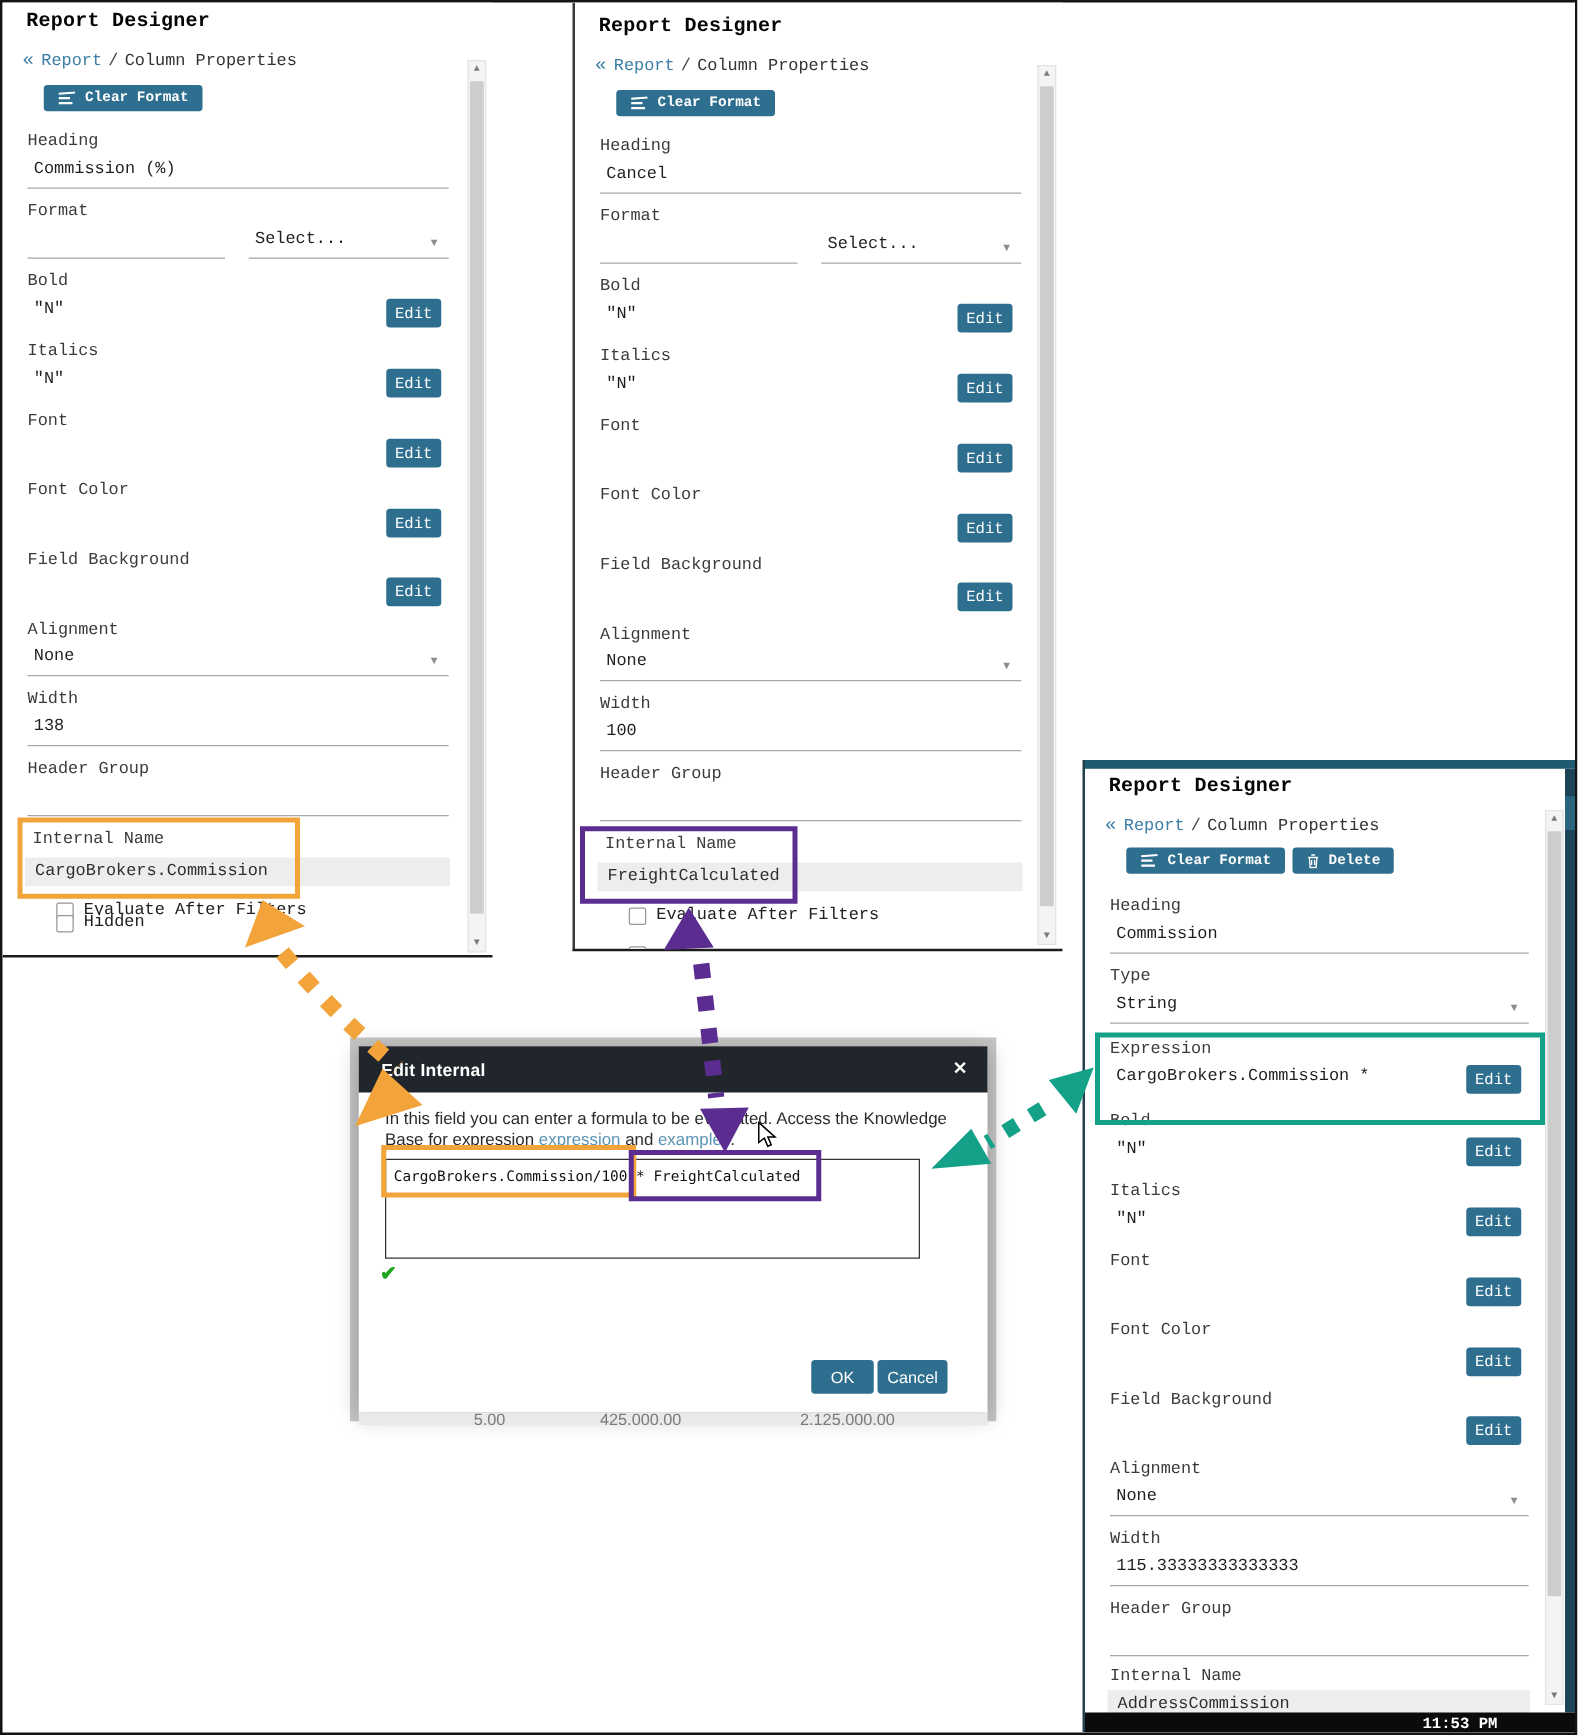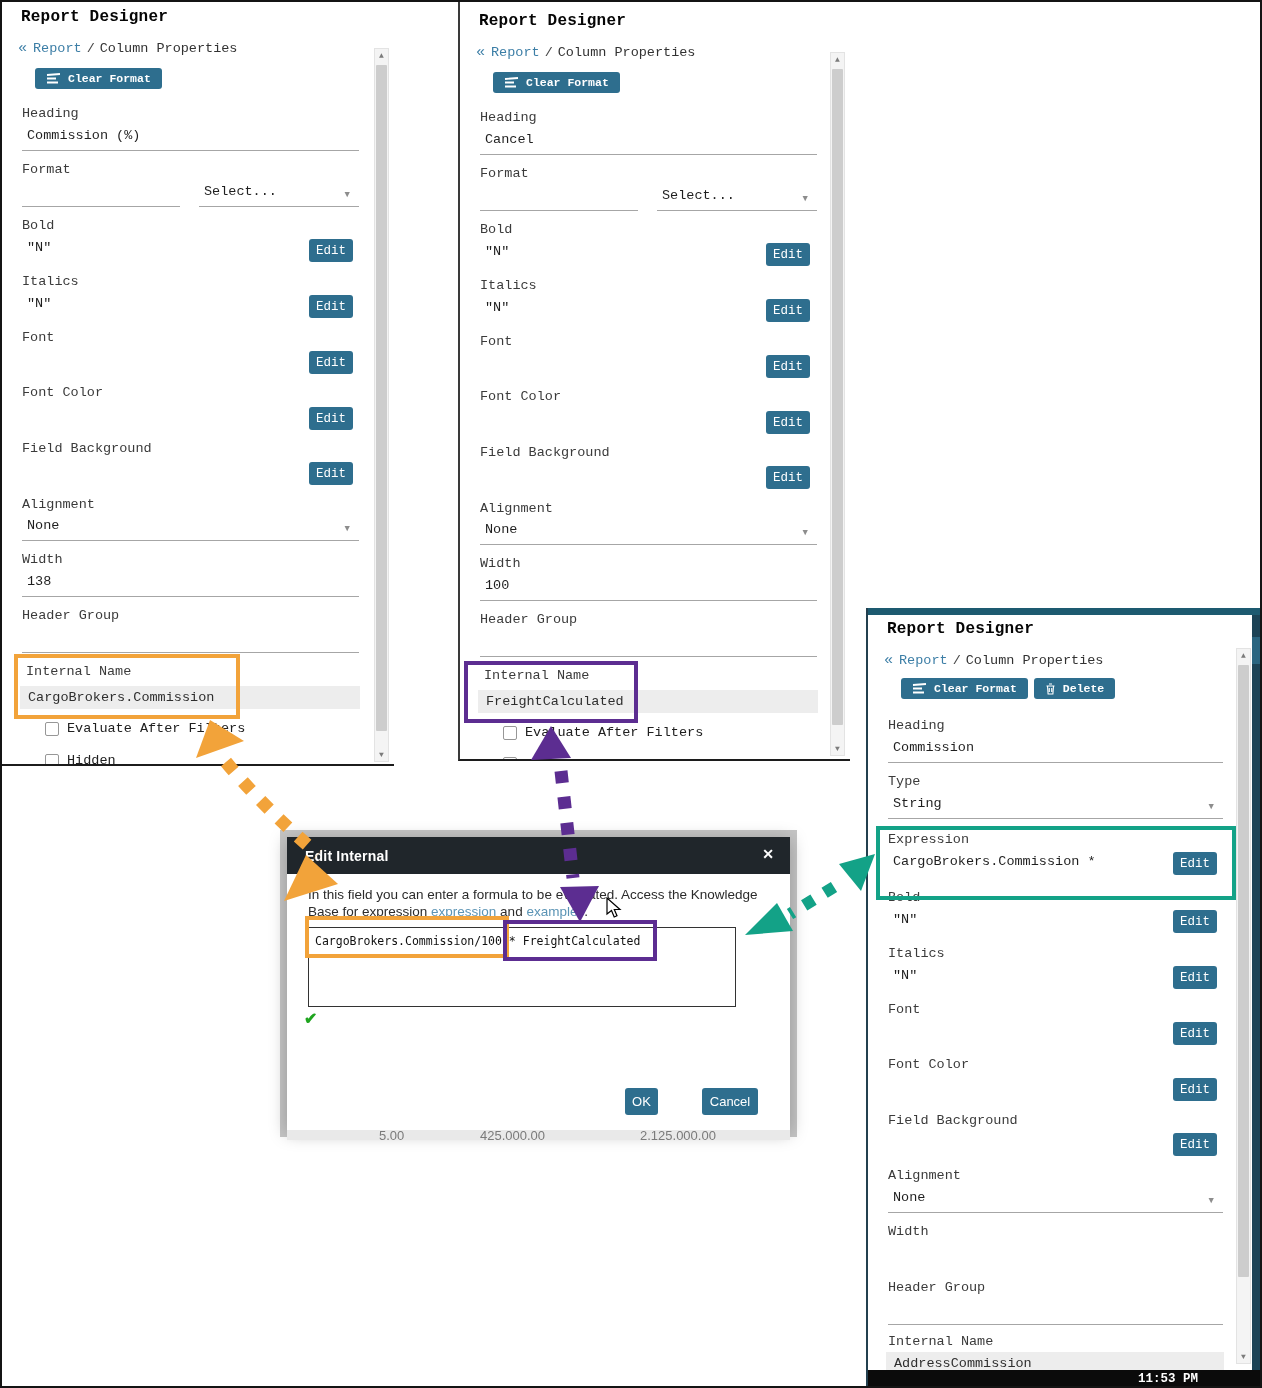--- a/index.html
+++ b/index.html
@@ -131,21 +131,21 @@
     <div class="uline" style="top:628px;width:337px"></div>
 
     <div class="lbl" style="top:662px;left:24px">Internal Name</div>
     <div class="grayfield" style="top:684px">CargoBrokers.Commission</div>
     <div class="hlbox hl-orange" style="left:12px;top:652px;width:218px;height:57px"></div>
 
     <div class="cb" style="top:719px">
       <span class="box"></span>
       <span>Evaluate After Filters</span>
     </div>
-    <div class="cb" style="top:751px">
+    <div class="cb" style="top:729px">
       <span class="box"></span>
       <span>Hidden</span>
     </div>
 
     <div class="sb" style="left:372px;top:46px;height:714px">
       <div class="arr" style="top:2px">▲</div>
       <div class="thumb" style="top:16px;height:666px"></div>
       <div class="arr" style="bottom:2px">▼</div>
     </div>
   </div>
@@ -278,20 +278,21 @@
     <div class="lbl" style="top:505px">Field Background</div>
     <div class="editbtn" style="left:305px;top:525px">Edit</div>
 
     <div class="lbl" style="top:560px">Alignment</div>
     <div class="fldval" style="top:582px;width:335px">
       <span>None</span>
       <span class="caret">▼</span>
     </div>
 
     <div class="lbl" style="top:616px">Width</div>
+    <div class="fldval" style="top:638px;width:335px">115.33333333333333</div>
 
     <div class="lbl" style="top:672px">Header Group</div>
     <div class="uline" style="top:694px;width:335px"></div>
 
     <div class="lbl" style="top:726px">Internal Name</div>
     <div class="grayfield" style="top:744px;width:338px">AddressCommission</div>
 
     <div class="sb" style="left:368px;top:40px;height:716px">
       <div class="arr" style="top:2px">▲</div>
       <div class="thumb" style="top:16px;height:612px"></div>
@@ -312,21 +313,21 @@
   <div id="dialog">
     <div class="hdr">
       <span>Edit Internal</span>
     </div>
     <span class="close">✕</span>
     <div class="desc"><span>In this field you can enter a formula to be evaluated. Access the Knowledge Base for expression </span><span class="dlink">expression</span><span> and </span><span class="dlink">examples</span><span>.</span></div>
     <div class="formulabox"><span>CargoBrokers.Commission/100</span><span> * </span><span>FreightCalculated</span></div>
     <div class="hlbox hl-orange" style="left:18px;top:79px;width:196px;height:34px"></div>
     <div class="hlbox hl-purple" style="left:216px;top:83px;width:146px;height:33px"></div>
     <div class="check">✔</div>
-    <div class="dlgbtn" style="left:338px;top:251px;width:33px">OK</div>
+    <div class="dlgbtn" style="left:362px;top:251px;width:50px">OK</div>
     <div class="dlgbtn" style="left:415px;top:251px;width:56px">Cancel</div>
   </div>
 
   <svg class="arrows" width="1262" height="1388" viewBox="0 0 1262 1388">
     <g>
       <polygon points="208,718 194,756 242,739" fill="#F2A33A"></polygon>
       <path d="M 224,760 Q 262,806 316,852" fill="none" stroke-width="13" stroke-dasharray="12 14" stroke="#F2A33A"></path>
       <polygon points="282,899 304,853 336,882" fill="#F2A33A"></polygon>
     </g>
     <g>

